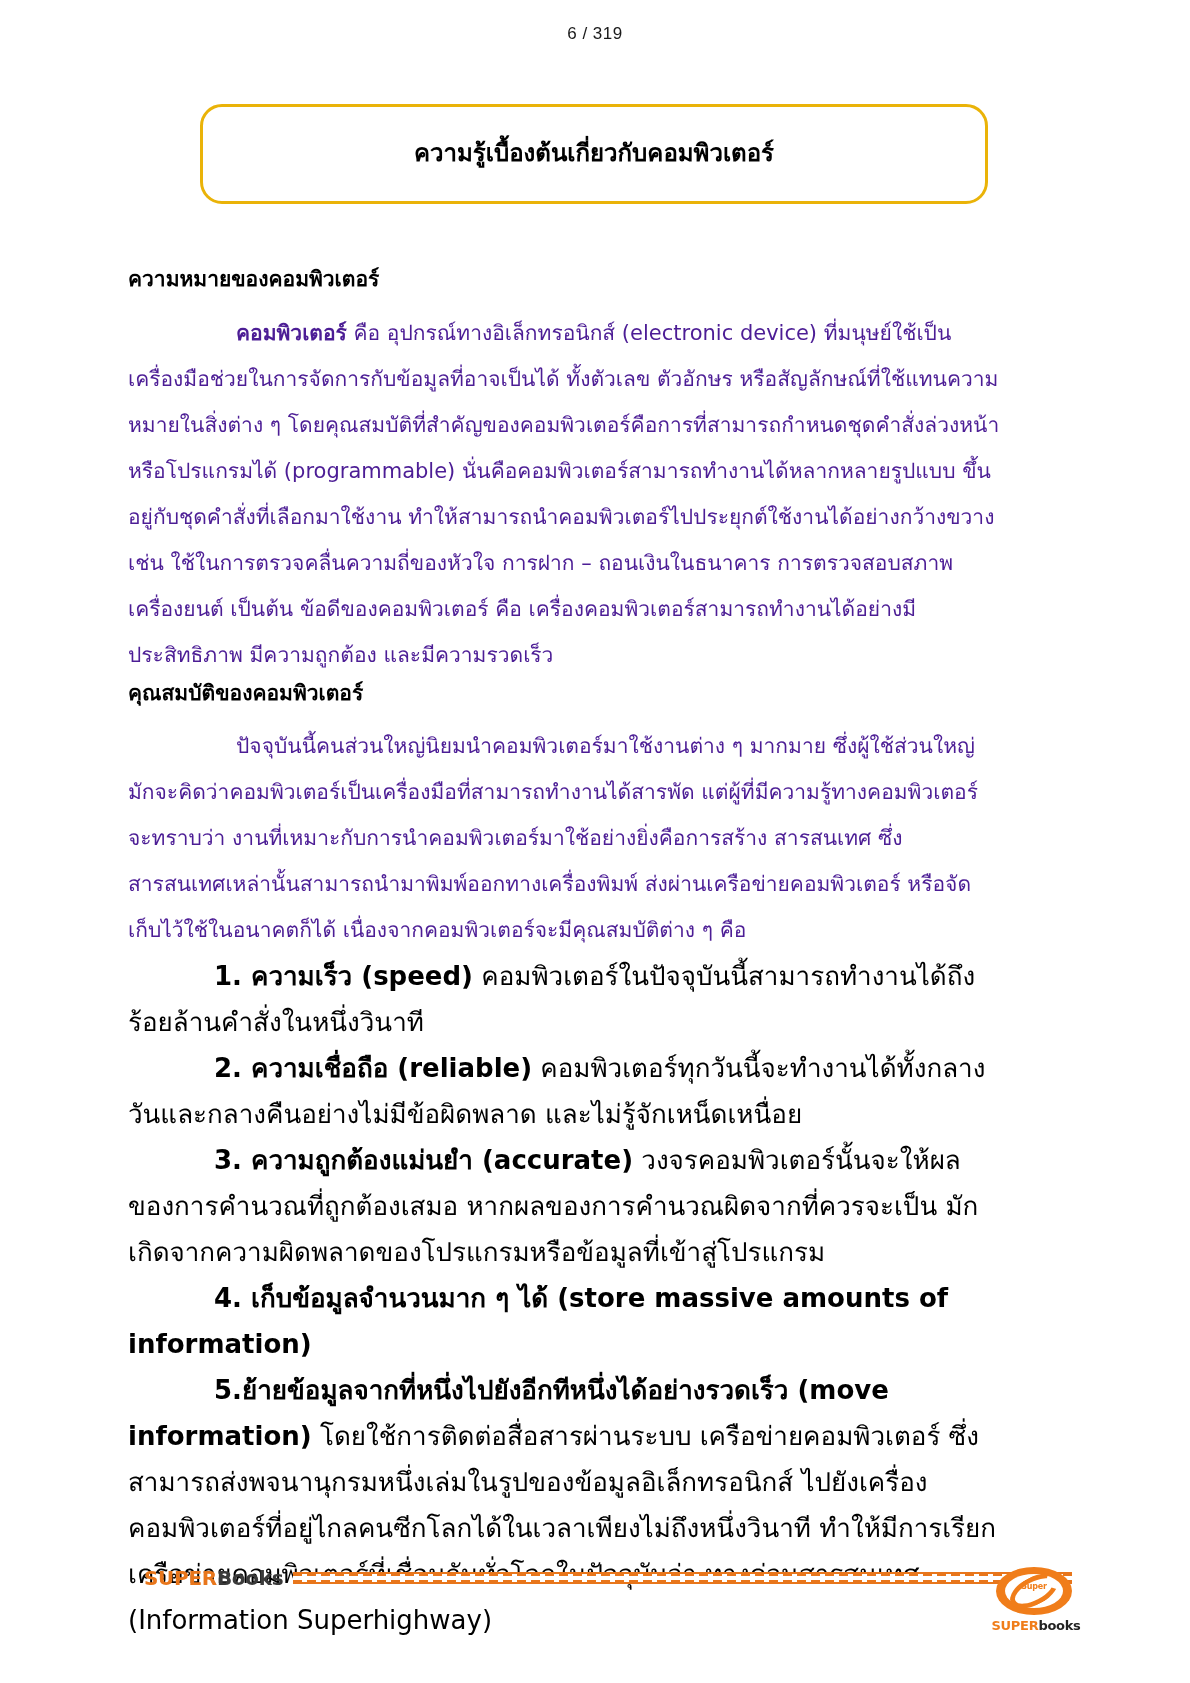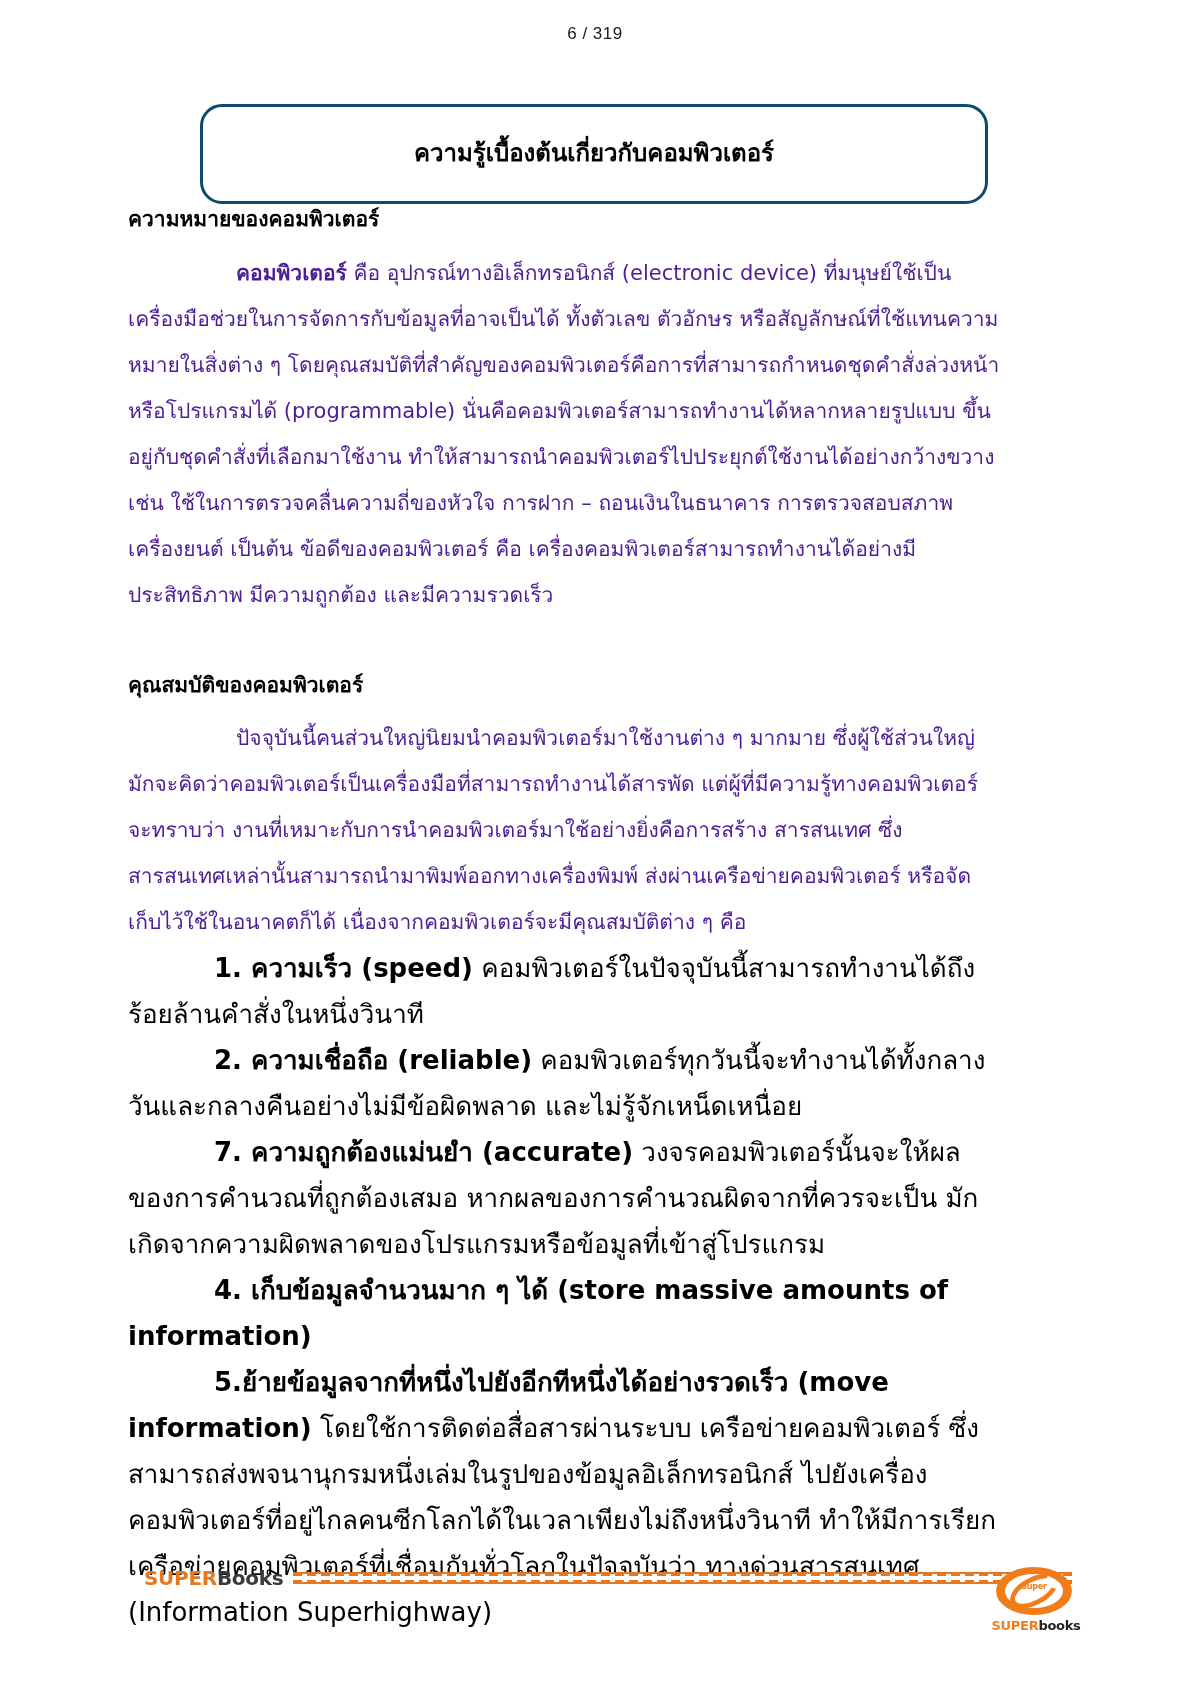--- a/index.html
+++ b/index.html
@@ -37,21 +37,21 @@
   
   .content {
     position: absolute;
     top: 104px;
     left: 128px;
     width: 872px;
   }
 
   
   .title-box {
-    border: 3px solid #0c4a6e;
+    border: 3px solid #eab308;
     border-radius: 22px;
     height: 100px;
     margin-left: 72px;
     margin-right: 12px;
     display: flex;
     align-items: center;
     justify-content: center;
     box-sizing: border-box;
   }
   .title-text {
@@ -61,22 +61,22 @@
     line-height: 1.4;
   }
 
   
   .section-heading {
     font-size: 21px;
     font-weight: bold;
     color: #000;
     line-height: 1.5;
   }
-  .h-gap-1 { }
-  .h-gap-2 { margin-top: 52px; }
+  .h-gap-1 { margin-top: 60px; }
+  .h-gap-2 { }
 
   
   .para {
     font-size: 21px;
     line-height: 46px;
     color: #4c1d95;
     text-align: left;
     margin: 0;
   }
   .para.first { margin-top: 14px; }
@@ -220,21 +220,21 @@
     <div class="section-heading h-gap-1">ความหมายของคอมพิวเตอร์</div>
     <p class="para first"><span class="indent"></span><b>คอมพิวเตอร์</b><span> คือ อุปกรณ์ทางอิเล็กทรอนิกส์ (electronic device) ที่มนุษย์ใช้เป็นเครื่องมือช่วยในการจัดการกับข้อมูลที่อาจเป็นได้ ทั้งตัวเลข ตัวอักษร หรือสัญลักษณ์ที่ใช้แทนความหมายในสิ่งต่าง ๆ โดยคุณสมบัติที่สำคัญของคอมพิวเตอร์คือการที่สามารถกำหนดชุดคำสั่งล่วงหน้าหรือโปรแกรมได้ (programmable) นั่นคือคอมพิวเตอร์สามารถทำงานได้หลากหลายรูปแบบ ขึ้นอยู่กับชุดคำสั่งที่เลือกมาใช้งาน ทำให้สามารถนำคอมพิวเตอร์ไปประยุกต์ใช้งานได้อย่างกว้างขวาง เช่น ใช้ในการตรวจคลื่นความถี่ของหัวใจ การฝาก – ถอนเงินในธนาคาร การตรวจสอบสภาพเครื่องยนต์ เป็นต้น ข้อดีของคอมพิวเตอร์ คือ เครื่องคอมพิวเตอร์สามารถทำงานได้อย่างมีประสิทธิภาพ มีความถูกต้อง และมีความรวดเร็ว</span></p>
 
     <div class="section-heading h-gap-2">คุณสมบัติของคอมพิวเตอร์</div>
     <p class="para first"><span class="indent"></span><span>ปัจจุบันนี้คนส่วนใหญ่นิยมนำคอมพิวเตอร์มาใช้งานต่าง ๆ มากมาย ซึ่งผู้ใช้ส่วนใหญ่มักจะคิดว่าคอมพิวเตอร์เป็นเครื่องมือที่สามารถทำงานได้สารพัด แต่ผู้ที่มีความรู้ทางคอมพิวเตอร์จะทราบว่า งานที่เหมาะกับการนำคอมพิวเตอร์มาใช้อย่างยิ่งคือการสร้าง สารสนเทศ ซึ่งสารสนเทศเหล่านั้นสามารถนำมาพิมพ์ออกทางเครื่องพิมพ์ ส่งผ่านเครือข่ายคอมพิวเตอร์ หรือจัดเก็บไว้ใช้ในอนาคตก็ได้ เนื่องจากคอมพิวเตอร์จะมีคุณสมบัติต่าง ๆ คือ</span></p>
 
     <p class="list-item"><span class="indent-sm"></span><b>1. ความเร็ว (speed)</b><span> คอมพิวเตอร์ในปัจจุบันนี้สามารถทำงานได้ถึงร้อยล้านคำสั่งในหนึ่งวินาที</span></p>
 
     <p class="list-item"><span class="indent-sm"></span><b>2. ความเชื่อถือ (reliable)</b><span> คอมพิวเตอร์ทุกวันนี้จะทำงานได้ทั้งกลางวันและกลางคืนอย่างไม่มีข้อผิดพลาด และไม่รู้จักเหน็ดเหนื่อย</span></p>
 
-    <p class="list-item"><span class="indent-sm"></span><b>7. ความถูกต้องแม่นยำ (accurate)</b><span> วงจรคอมพิวเตอร์นั้นจะให้ผลของการคำนวณที่ถูกต้องเสมอ หากผลของการคำนวณผิดจากที่ควรจะเป็น มักเกิดจากความผิดพลาดของโปรแกรมหรือข้อมูลที่เข้าสู่โปรแกรม</span></p>
+    <p class="list-item"><span class="indent-sm"></span><b>3. ความถูกต้องแม่นยำ (accurate)</b><span> วงจรคอมพิวเตอร์นั้นจะให้ผลของการคำนวณที่ถูกต้องเสมอ หากผลของการคำนวณผิดจากที่ควรจะเป็น มักเกิดจากความผิดพลาดของโปรแกรมหรือข้อมูลที่เข้าสู่โปรแกรม</span></p>
 
     <p class="list-item"><span class="indent-sm"></span><b>4. เก็บข้อมูลจำนวนมาก ๆ ได้ (store massive amounts of information)</b><br></p>
 
     <p class="list-item"><span class="indent-sm"></span><b>5.ย้ายข้อมูลจากที่หนึ่งไปยังอีกทีหนึ่งได้อย่างรวดเร็ว (move information)</b><span> โดยใช้การติดต่อสื่อสารผ่านระบบ เครือข่ายคอมพิวเตอร์ ซึ่งสามารถส่งพจนานุกรมหนึ่งเล่มในรูปของข้อมูลอิเล็กทรอนิกส์ ไปยังเครื่องคอมพิวเตอร์ที่อยู่ไกลคนซีกโลกได้ในเวลาเพียงไม่ถึงหนึ่งวินาที ทำให้มีการเรียกเครือข่ายคอมพิวเตอร์ที่เชื่อมกันทั่วโลกในปัจจุบันว่า ทางด่วนสารสนเทศ (Information Superhighway)</span></p>
 
   </div>
 
   <div class="footer">
     <div class="footer-row">
       <div class="brand"><span class="sup">SUPER</span><span class="bks">Books</span></div>

